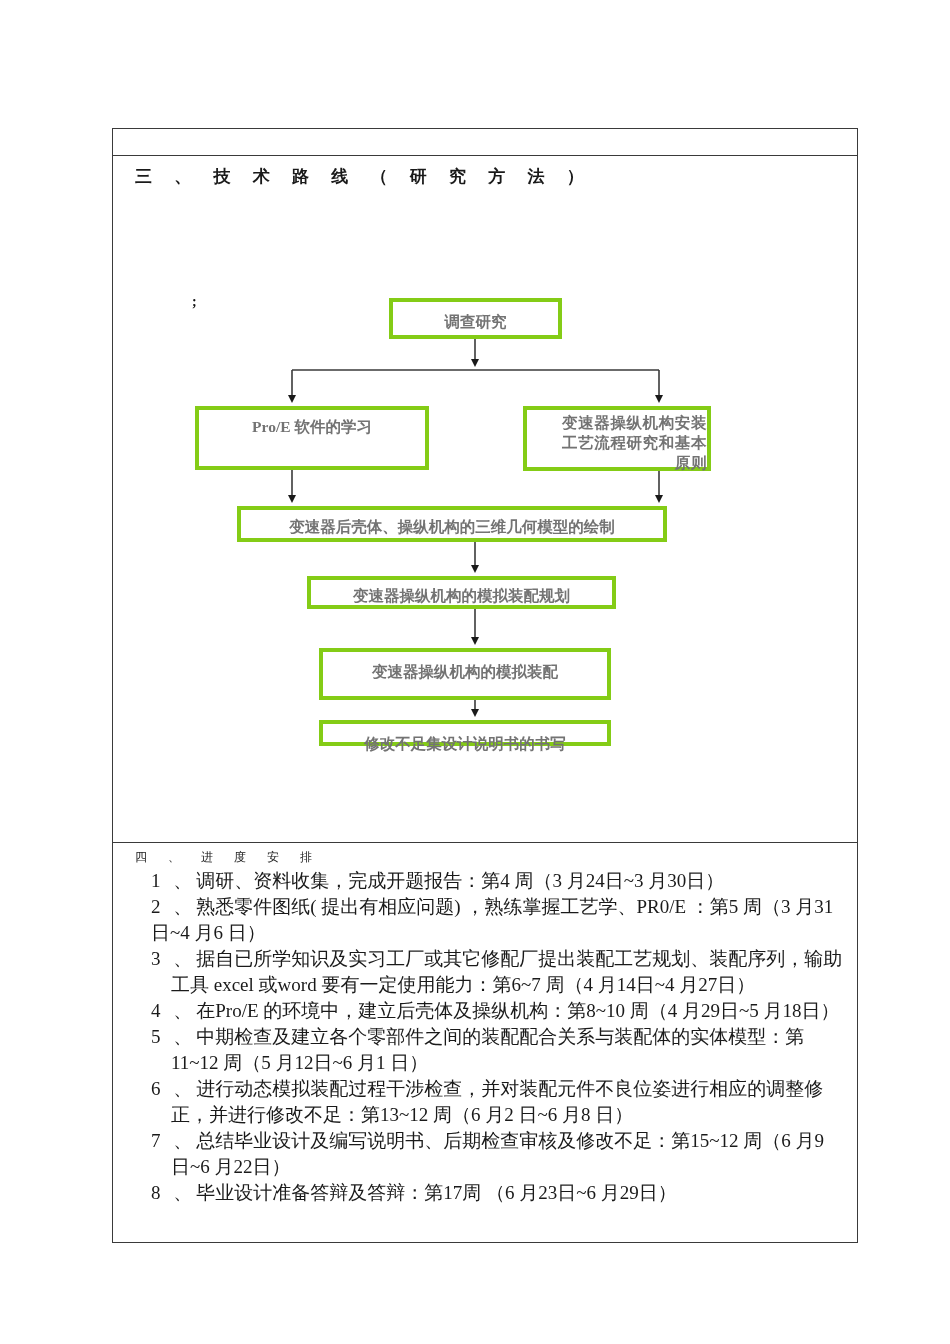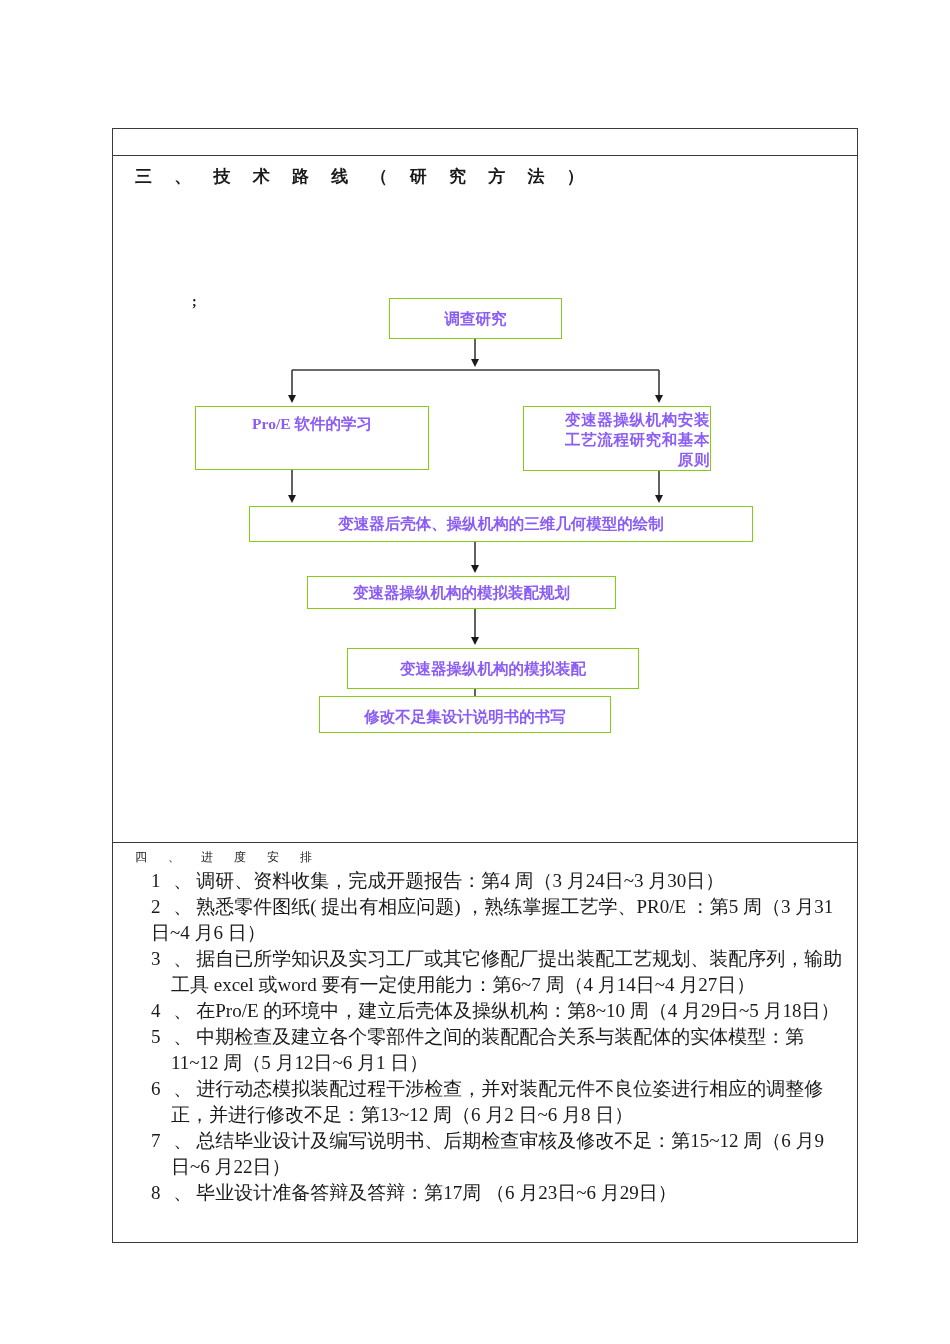--- a/index.html
+++ b/index.html
@@ -60,25 +60,25 @@
   
   #flowchart {
     position: absolute;
     left: 0;
     top: 0;
     width: 744px;
     height: 686px;
   }
   .fnode {
     position: absolute;
-    border: 1px solid #84cc16;
+    border: 4px solid #84cc16;
     box-sizing: border-box;
     background: #fff;
     font-size: 15.5px;
-    color: #8b5cf6;
+    color: #737373;
     overflow: visible;
   }
   .fnode .ftext {
     display: block;
     white-space: pre-line;
   }
   .fnode.center .ftext {
     text-align: center;
   }
   .fnode.leftal .ftext {
@@ -91,30 +91,30 @@
   
   #node-survey      { left: 276px; top: 142px;  width: 173px; height: 41px; }
   #node-survey .ftext { line-height: 39px; }
 
   #node-proe        { left: 82px;  top: 250px; width: 234px; height: 64px; }
   #node-proe .ftext { line-height: 34px; }
 
   #node-process     { left: 410px; top: 250px; width: 188px; height: 65px; }
   #node-process .ftext { padding-top: 3px; }
 
-  #node-model       { left: 136px; top: 350px; width: 504px; height: 36px; }
+  #node-model       { left: 124px; top: 350px; width: 430px; height: 36px; }
   #node-model .ftext { line-height: 34px; }
 
   #node-planning    { left: 194px; top: 420px; width: 309px; height: 33px; }
   #node-planning .ftext { line-height: 31px; }
 
-  #node-assembly    { left: 206px; top: 492px; width: 292px; height: 41px; margin-left: 28px; }
+  #node-assembly    { left: 206px; top: 492px; width: 292px; height: 52px; }
   #node-assembly .ftext { line-height: 39px; }
 
-  #node-revise      { left: 206px; top: 540px; width: 292px; height: 37px; }
+  #node-revise      { left: 206px; top: 564px; width: 292px; height: 26px; }
   #node-revise .ftext { line-height: 39px; }
 
   #semicolon-mark {
     position: absolute;
     left: 79px;
     top: 138px;
     font-size: 14px;
     color: #111;
     letter-spacing: 0;
   }

